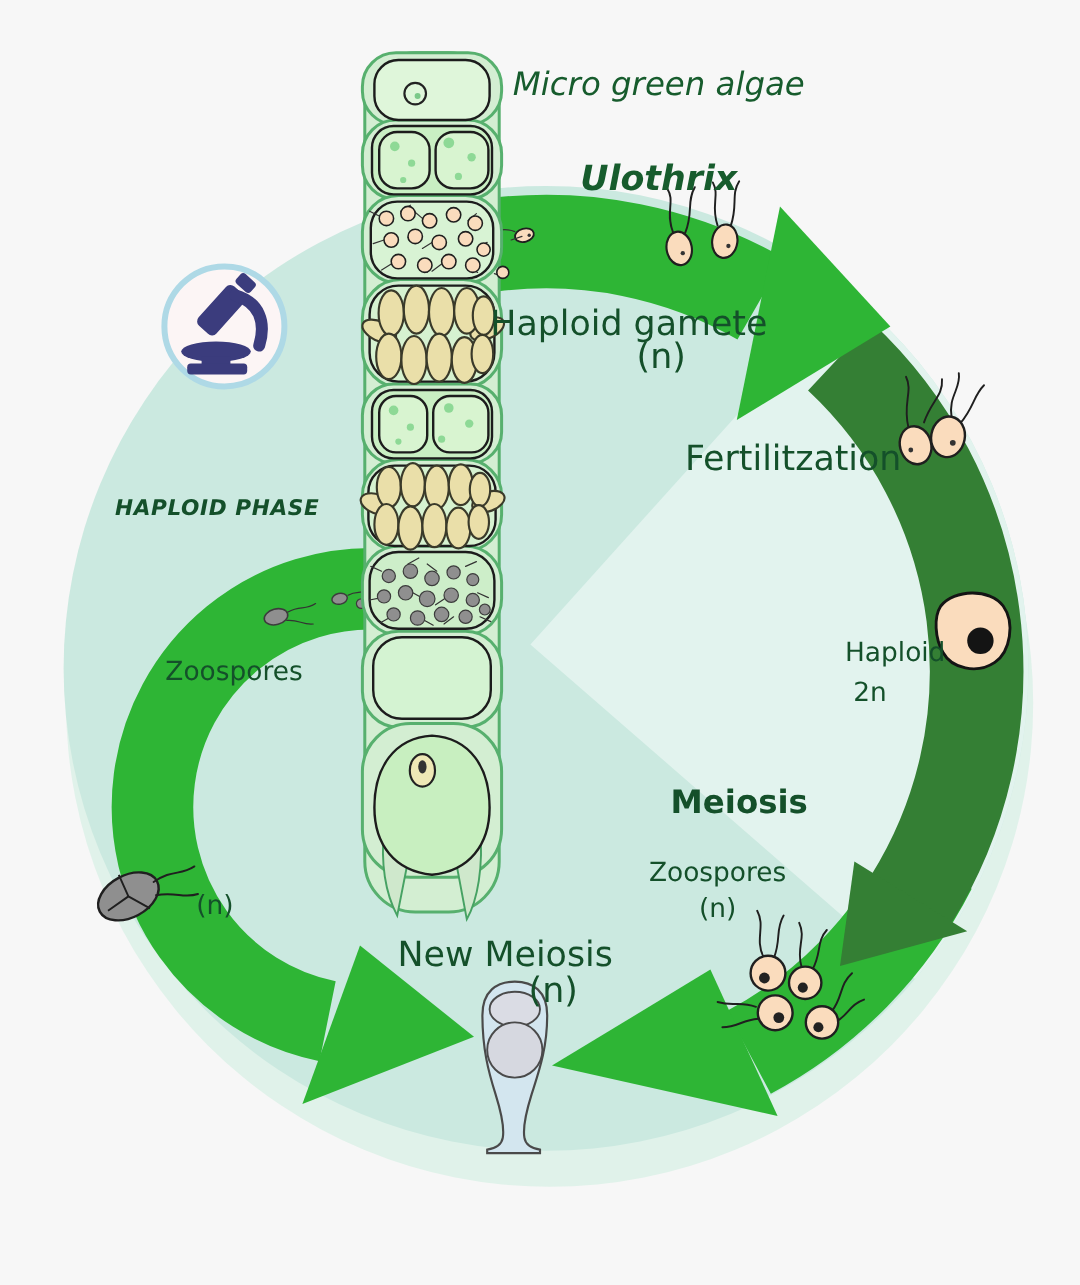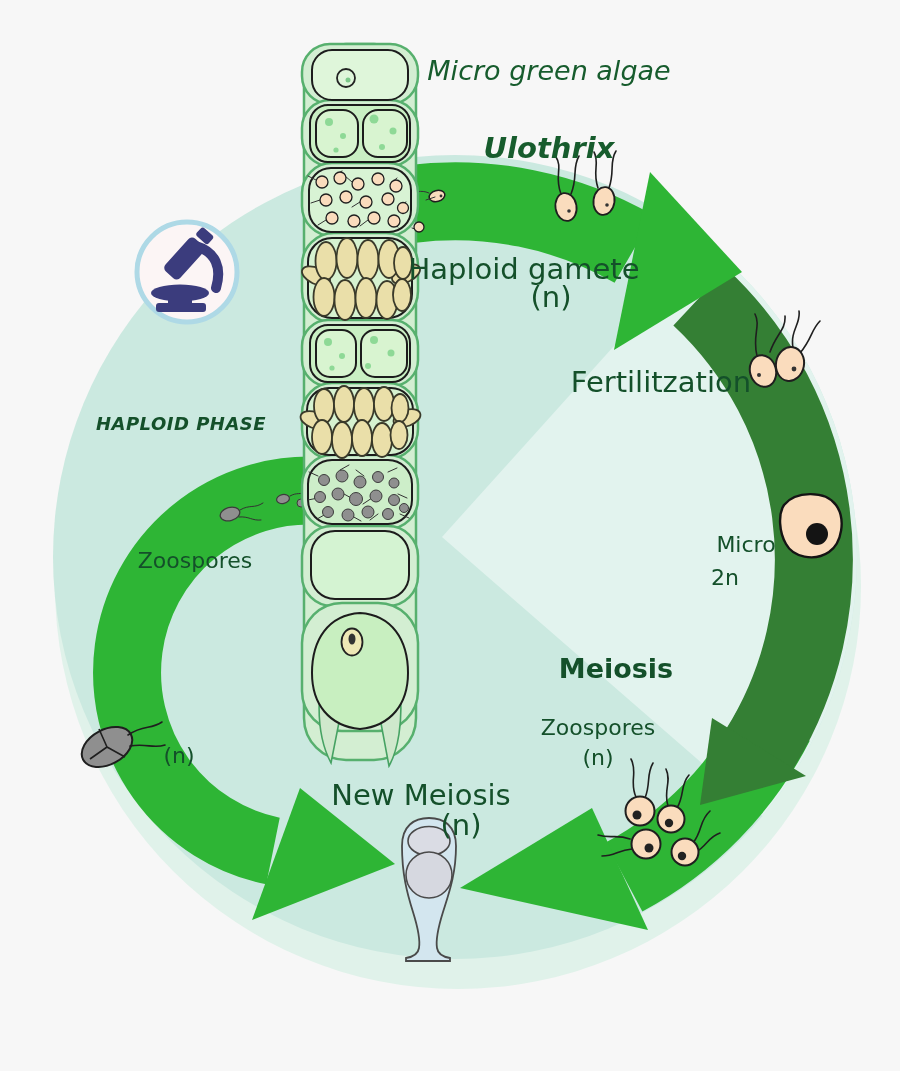--- a/index.html
+++ b/index.html
@@ -289,21 +289,21 @@
 <div class="label title1" style="left:549px;top:71px">Micro green algae</div>
 <div class="label title2" style="left:549px;top:105px">Ulothrix</div>
 
 <div class="label sz23" style="left:524px;top:270px">Haploid gamete</div>
 <div class="label sz23" style="left:551px;top:298px">(n)</div>
 
 <div class="label sz23" style="left:661px;top:383px">Fertilitzation</div>
 
 <div class="label phase" style="left:181px;top:424px">HAPLOID PHASE</div>
 
-<div class="label sz22" style="left:746px;top:545px">Micro</div>
+<div class="label sz22" style="left:746px;top:545px">Haploid</div>
 <div class="label sz22" style="left:725px;top:578px">2n</div>
 
 <div class="label sz22" style="left:195px;top:561px">Zoospores</div>
 <div class="label sz22" style="left:179px;top:756px">(n)</div>
 
 <div class="label meiosis" style="left:616px;top:669px">Meiosis</div>
 <div class="label sz22" style="left:598px;top:728px">Zoospores</div>
 <div class="label sz22" style="left:598px;top:758px">(n)</div>
 
 <div class="label sz23" style="left:421px;top:796px">New Meiosis</div>

